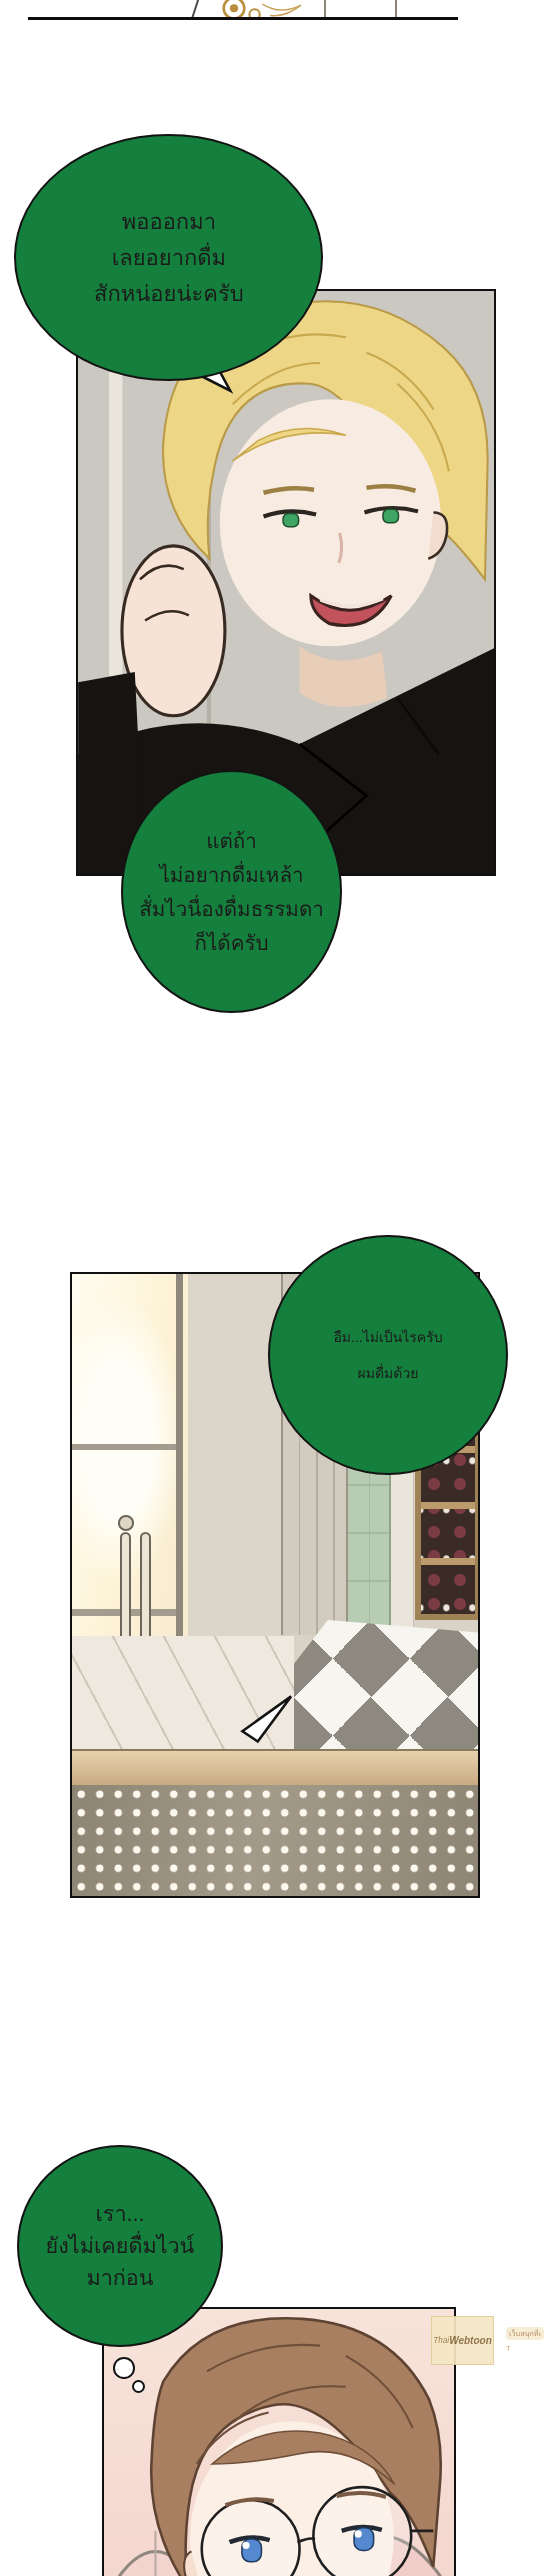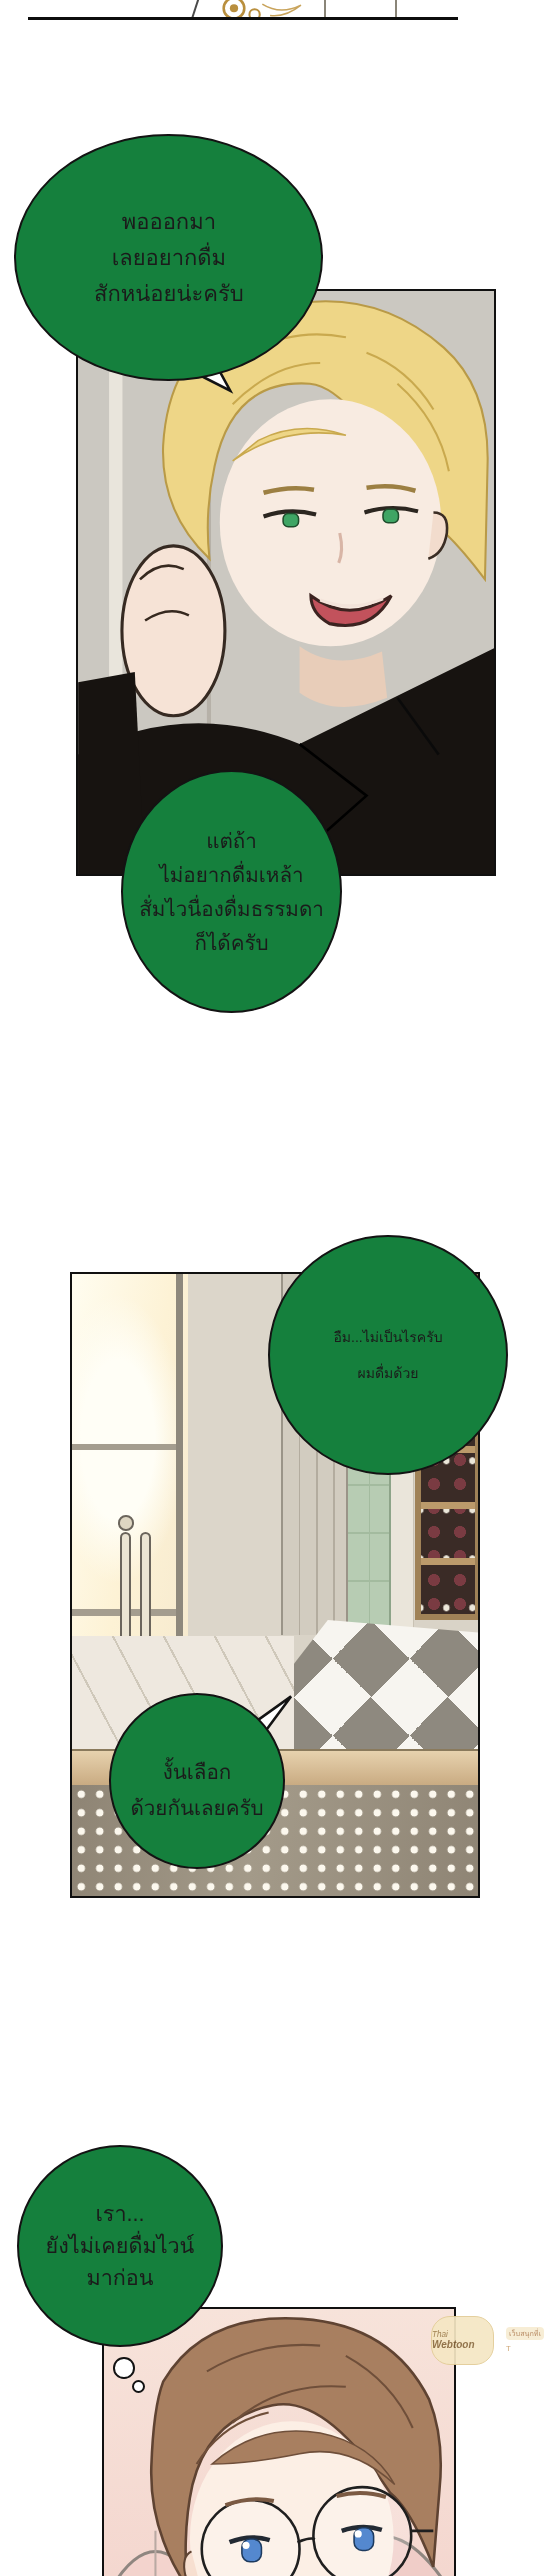--- a/index.html
+++ b/index.html
@@ -61,22 +61,22 @@
       repeating-linear-gradient(62deg,rgba(0,0,0,0) 0 43px,#cfc8ba 43px 45px),#eee8df;}
   .p2-ledge{left:0;top:475px;width:410px;height:36px;background:linear-gradient(#e7d2ae,#c9ab82);border-top:2.1px solid #8a7a5c;}
   .p2-screen{left:0;top:511px;width:410px;height:115px;background:
       radial-gradient(circle,#fcf8ee 3.6px,rgba(0,0,0,0) 4.1px) 0 0/18.5px 18.5px,
       linear-gradient(100deg,#8e8474 0%,#a39a89 45%,#8e8474 100%);}
   
   .p3{left:102px;top:2307px;width:354px;height:630px;background:linear-gradient(#f7e3da 0%,#f2cfc8 70%,#edc6c0 100%);}
   .psvg{position:absolute;left:0;top:0;}
   
   .wm{position:absolute;left:431px;top:2314px;width:126px;height:52px;z-index:8;display:flex;align-items:center;opacity:.92;}
-  .wm-badge{width:61px;height:47px;background:#f5e7c4;border:1.5px solid #e2cc96;border-radius:19px;
-      display:flex;flex-direction:column;justify-content:center;}
+  .wm-badge{width:61px;height:47px;background:#f5e7c4;border:1.5px solid #e2cc96;border-radius:0;
+      display:flex;flex-direction:row;align-items:center;justify-content:center;}
   .wm-badge .s1{font-size:8.2px;color:#9a7a4a;font-style:italic;}
   .wm-badge .s2{font-size:10px;color:#8a6a3f;font-style:italic;font-weight:bold;}
   .wm-side{margin-left:12px;display:flex;flex-direction:column;gap:3.1px;}
   .wm-side .l1{font-size:7.2px;color:#b4845a;background:#f7ecd2;padding:1px 3.1px;border-radius:4.1px;white-space:nowrap;}
   .wm-side .l2{font-size:7.7px;color:#caa06a;white-space:nowrap;}
 </style>
 </head>
 <body>
 
 <div class="canvas">
@@ -178,24 +178,20 @@
 
   <div class="bubble b3">
     <span>อืม...ไม่เป็นไรครับ</span>
     <span>ผมดื่มด้วย</span>
   </div>
 
   <svg class="tail" style="left:227px;top:1685px" width="82" height="72" viewBox="0 0 160 140">
     <polygon points="30,90 125,22 60,110" fill="#ffffff" stroke="#131313" stroke-width="5"></polygon>
   </svg>
 
-  <div class="bubble b4">
-    <span>งั้นเลือก</span>
-    <span>ด้วยกันเลยครับ</span>
-  </div>
 
   <div class="bubble b5">
     <span>เรา...</span>
     <span>ยังไม่เคยดื่มไวน์</span>
     <span>มาก่อน</span>
   </div>
   <div class="dot t1"></div>
   <div class="dot t2"></div>
 
   <div class="panel p3">

